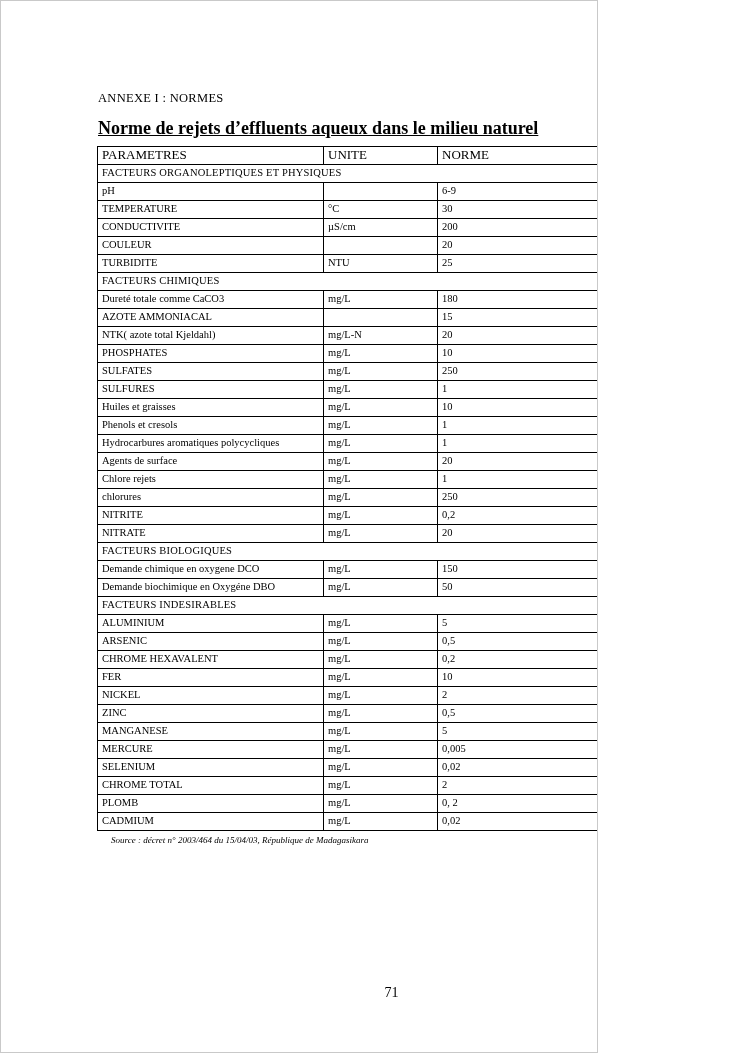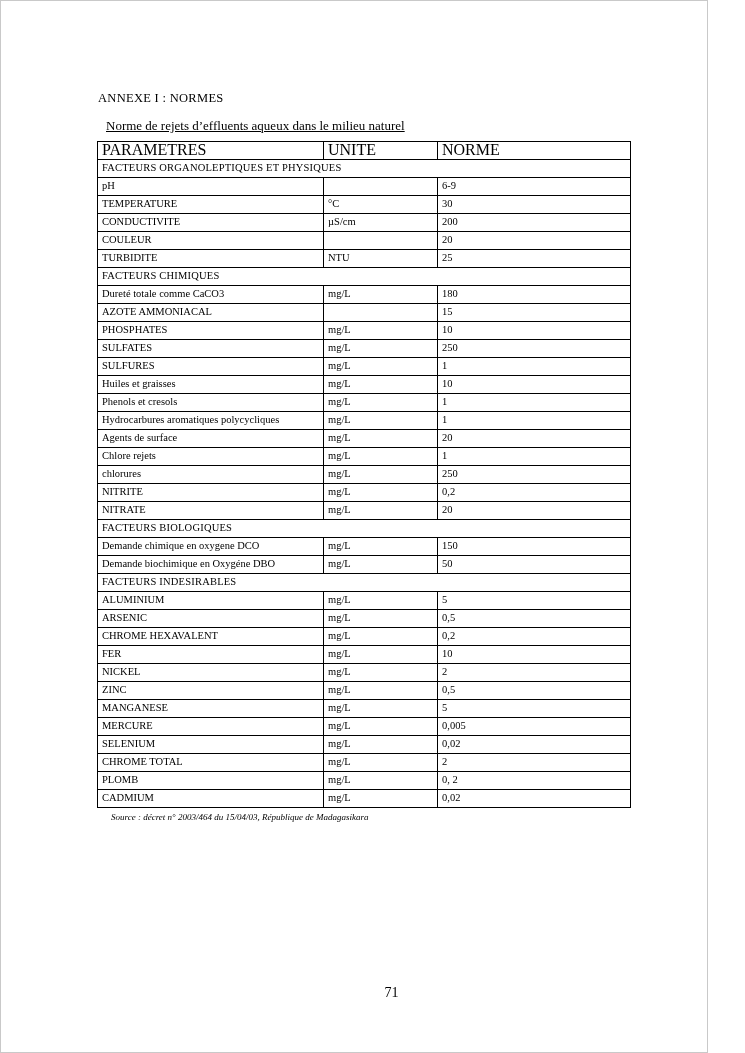--- a/index.html
+++ b/index.html
@@ -4,64 +4,64 @@
 <style>
   html, body {
     margin: 0;
     padding: 0;
     background: #ffffff;
     font-family: "Liberation Serif", serif;
     color: #000;
   }
   .page {
     position: relative;
-    width: 708px;
+    width: 598px;
     height: 1053px;
     background: #ffffff;
     border: 1px solid #c9c9c9;
     box-sizing: border-box;
     overflow: hidden;
   }
   .content {
     position: absolute;
     left: 96px;
     top: 90px;
     width: 534px;
   }
   .annexe-title {
     font-size: 12.5px;
     letter-spacing: 0.3px;
     margin: 0 0 12px 1px;
     font-weight: normal;
   }
   .table-title {
-    font-size: 13px;
-    font-weight: normal;
+    font-size: 18px;
+    font-weight: bold;
     text-decoration: underline;
-    margin: 0 0 7px 9px;
+    margin: 0 0 7px 1px;
   }
   table.norm-table {
     border-collapse: collapse;
     width: 533px;
     table-layout: fixed;
     font-size: 10.5px;
   }
   table.norm-table th,
   table.norm-table td {
     border: 1px solid #000;
     padding: 2px 4px 3px 4px;
     text-align: left;
     vertical-align: top;
     font-weight: normal;
     line-height: 12px;
     overflow: hidden;
     white-space: nowrap;
   }
   table.norm-table th {
-    font-size: 16px;
+    font-size: 13px;
     margin-top: 32px;
   }
   td.section-cell {
     letter-spacing: 0.2px;
   }
   .source-note {
     font-size: 9px;
     font-style: italic;
     margin: 4px 0 0 14px;
   }
@@ -133,20 +133,25 @@
             <td>Dureté  totale comme CaCO3</td>
             <td>mg/L</td>
             <td>180</td>
           </tr>
           <tr>
             <td>AZOTE AMMONIACAL</td>
             <td></td>
             <td>15</td>
           </tr>
           <tr>
+            <td>NTK( azote total Kjeldahl)</td>
+            <td>mg/L-N</td>
+            <td>20</td>
+          </tr>
+          <tr>
             <td>PHOSPHATES</td>
             <td>mg/L</td>
             <td>10</td>
           </tr>
           <tr>
             <td>SULFATES</td>
             <td>mg/L</td>
             <td>250</td>
           </tr>
           <tr>

